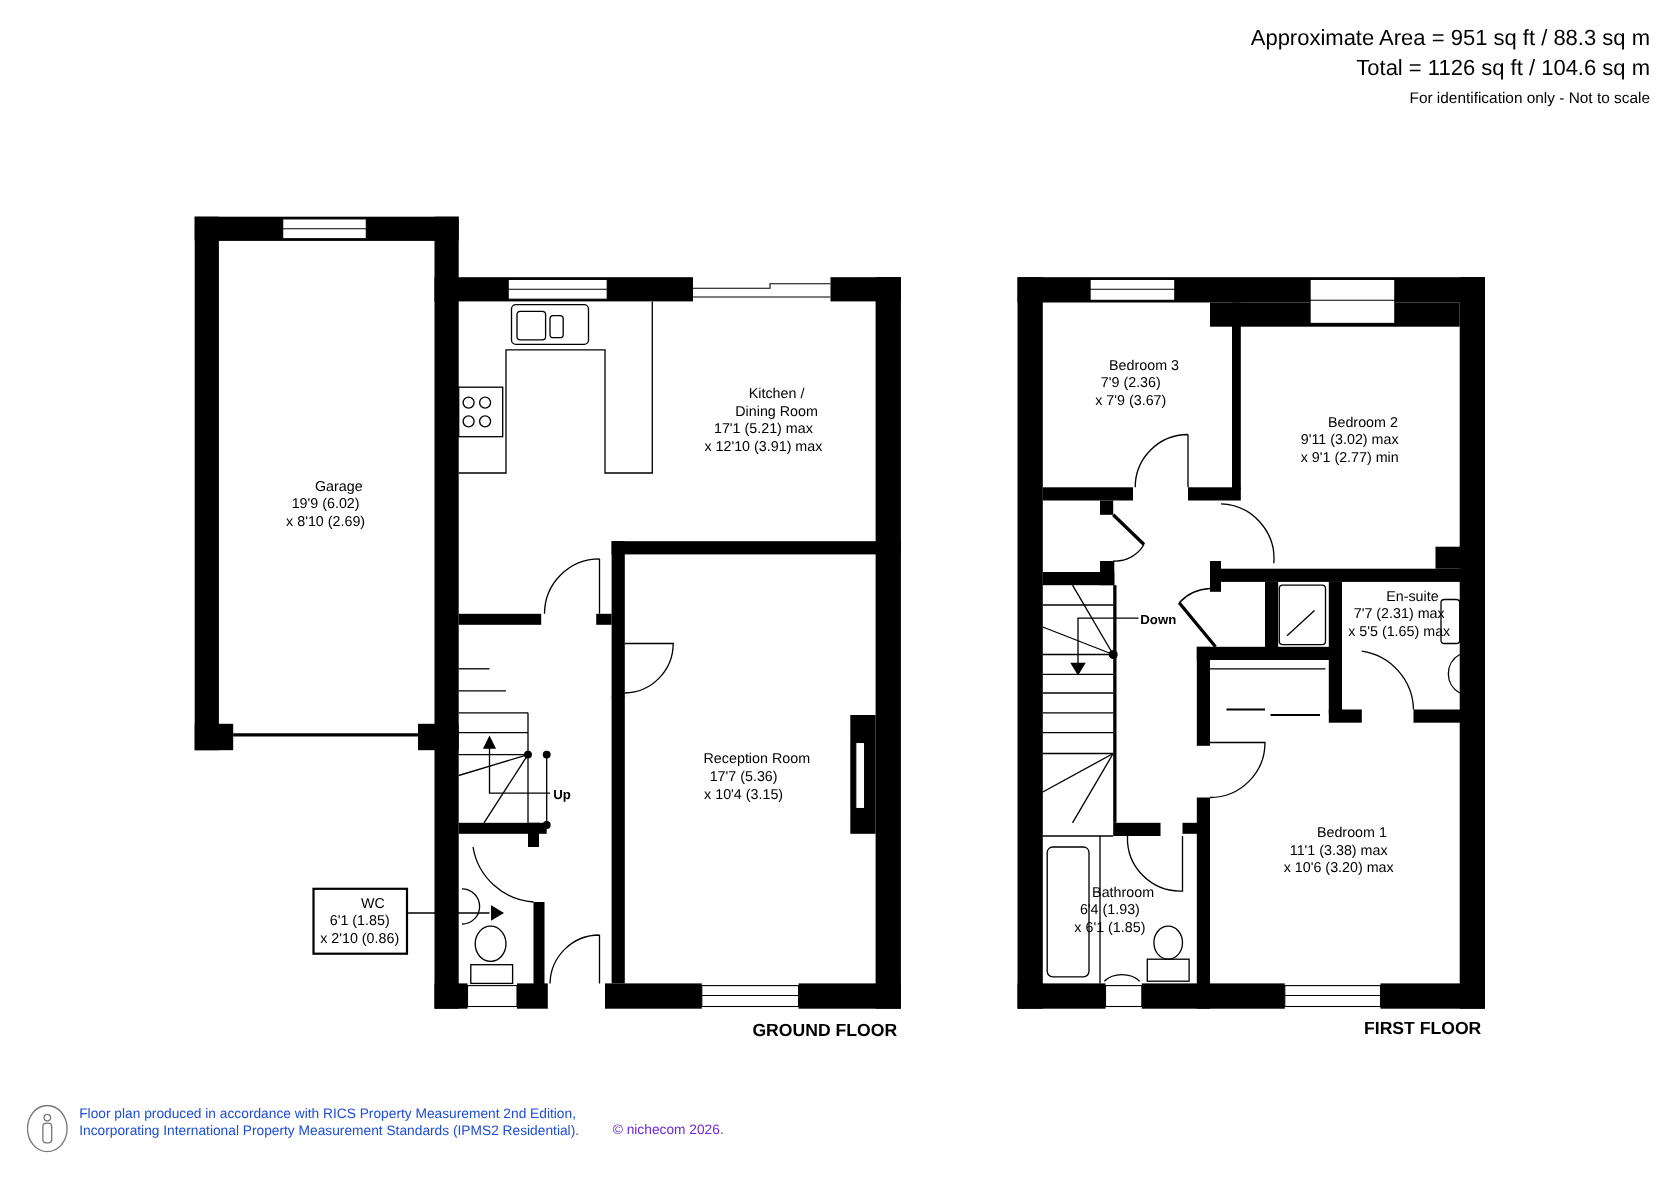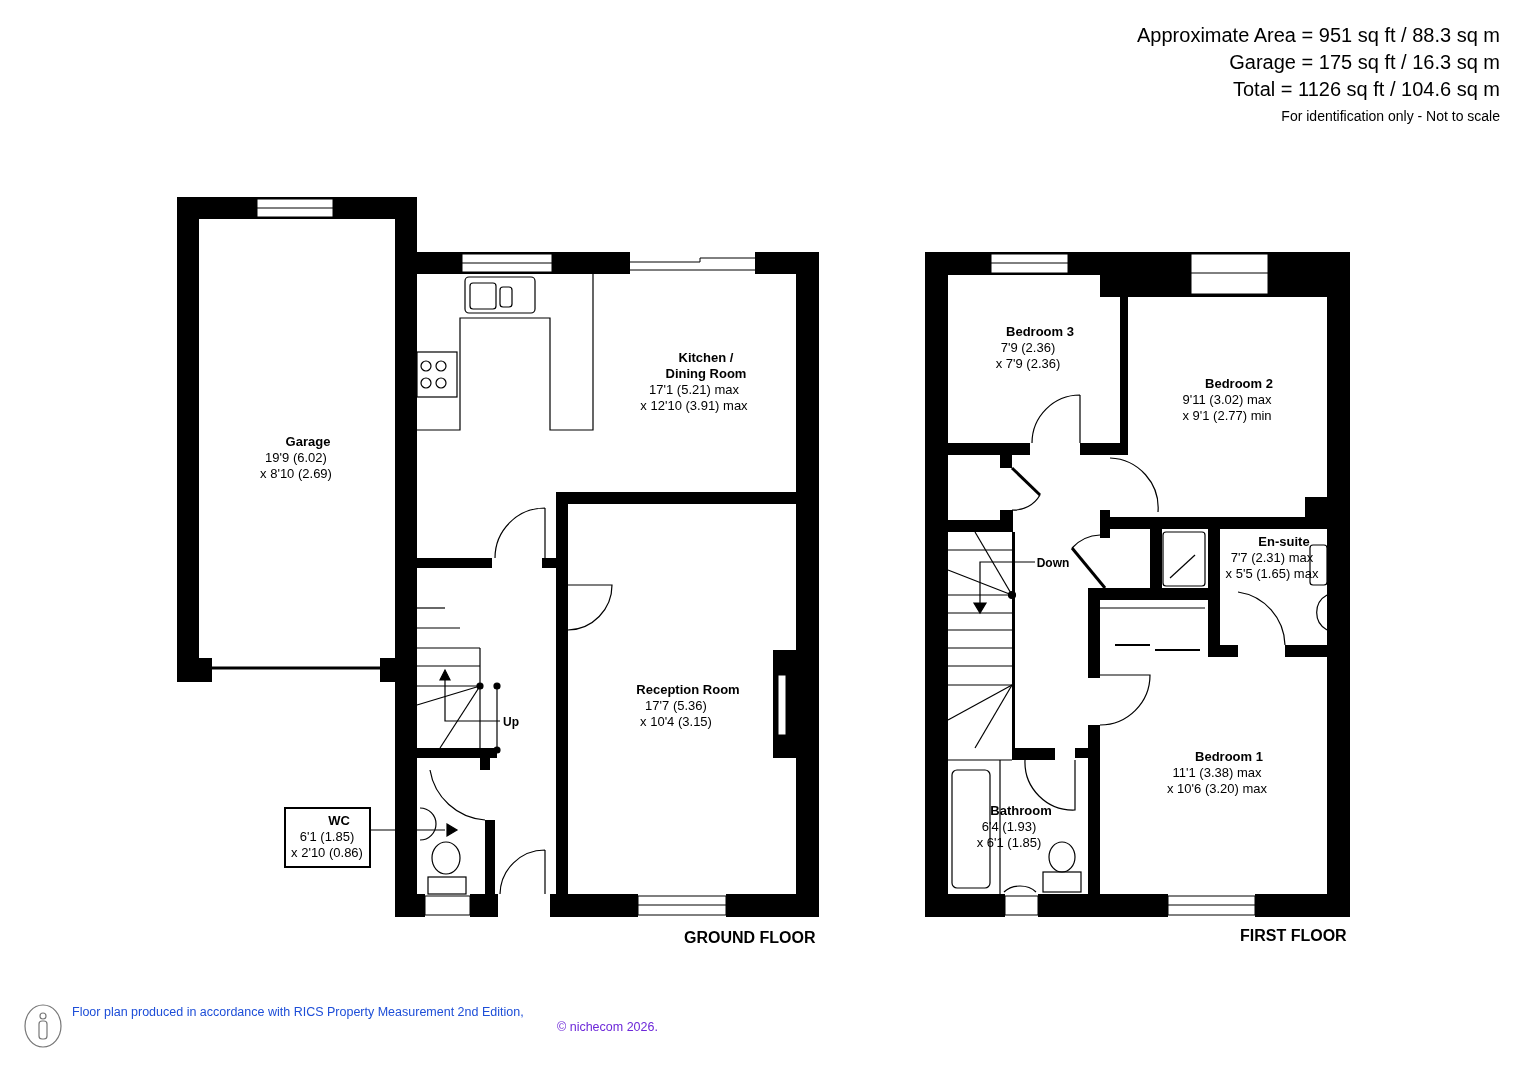--- a/index.html
+++ b/index.html
@@ -3,34 +3,33 @@
 <meta charset="utf-8">
 <style>
   html, body { margin:0; padding:0; background:#ffffff; }
   body { width:1527px; height:1080px; position:relative; overflow:hidden; font-family:"Liberation Sans", sans-serif; color:#000; }
   .header { position:absolute; right:27px; top:22px; text-align:right; }
   .title { font-size:36px; font-weight:bold; line-height:42px; letter-spacing:0px; }
   .area-line { font-size:20px; line-height:27px; }
   .note { font-size:14px; line-height:22px; margin-top:2px; }
   svg.plan { position:absolute; left:0; top:0; }
   .lbl { position:absolute; text-align:center; font-size:13px; line-height:16px; white-space:nowrap; transform:translateX(-50%); }
-  .lbl .name { font-weight:bold;margin-left:24px; }
+  .lbl .name { font-weight:normal;margin-left:24px; }
   .floor-lbl { position:absolute; font-weight:bold; font-size:16px; }
   .footer { position:absolute; left:24px; top:1004px; }
   .footer .logo { position:absolute; left:0; top:0; width:38px; height:44px; }
   .footer .text { position:absolute; left:48px; top:0; font-size:12.5px; line-height:16px; color:#1d4ed8; white-space:nowrap; }
   .footer .copy { position:absolute; left:533px; top:16px; font-size:12.5px; color:#6d28d9; white-space:nowrap; }
   .wc-box { position:absolute; left:284px; top:807px; width:87px; height:61px; border:2px solid #000; box-sizing:border-box; }
 </style>
 </head>
 <body>
 
 <div class="header">
   <div class="area-line">Approximate Area = 951 sq ft / 88.3 sq m</div>
-  <div class="area-line">Garage = 175 sq ft / 16.3 sq m</div>
   <div class="area-line">Total = 1126 sq ft / 104.6 sq m</div>
   <div class="note">For identification only - Not to scale</div>
 </div>
 
 <svg class="plan" width="1527" height="1080" viewBox="0 0 1527 1080">
   <g fill="#000" stroke="none">
 
     <rect x="177" y="197" width="240" height="22"></rect>
     <rect x="177" y="197" width="22" height="485"></rect>
     <rect x="395" y="197" width="22" height="720"></rect>
@@ -209,21 +208,21 @@
   <div class="name">WC</div>
   <div>6'1 (1.85)</div>
   <div>x 2'10 (0.86)</div>
 </div>
 <div class="lbl" style="left:511px; top:714px; font-size:12px; font-weight:bold;">Up</div>
 <div class="floor-lbl" style="left:684px; top:929px;">GROUND FLOOR</div>
 
 <div class="lbl" style="left:1028px; top:324px;">
   <div class="name">Bedroom 3</div>
   <div>7'9 (2.36)</div>
-  <div>x 7'9 (2.36)</div>
+  <div>x 7'9 (3.67)</div>
 </div>
 <div class="lbl" style="left:1227px; top:376px;">
   <div class="name">Bedroom 2</div>
   <div>9'11 (3.02) max</div>
   <div>x 9'1 (2.77) min</div>
 </div>
 <div class="lbl" style="left:1272px; top:534px;">
   <div class="name">En-suite</div>
   <div>7'7 (2.31) max</div>
   <div>x 5'5 (1.65) max</div>
@@ -242,15 +241,16 @@
 <div class="floor-lbl" style="left:1240px; top:927px;">FIRST FLOOR</div>
 
 <div class="footer">
   <svg class="logo" viewBox="0 0 38 44">
     <ellipse cx="19" cy="22" rx="18" ry="21" fill="none" stroke="#777" stroke-width="1.2"></ellipse>
     <circle cx="19" cy="12" r="3" fill="none" stroke="#777" stroke-width="1.2"></circle>
     <rect x="15" y="17" width="8" height="18" rx="3" fill="none" stroke="#777" stroke-width="1.2"></rect>
   </svg>
   <div class="text">
     <div>Floor plan produced in accordance with RICS Property Measurement 2nd Edition,</div>
+    <div>Incorporating International Property Measurement Standards (IPMS2 Residential).</div>
   </div>
   <div class="copy">© nichecom 2026.</div>
 </div>
 
 </body></html>

